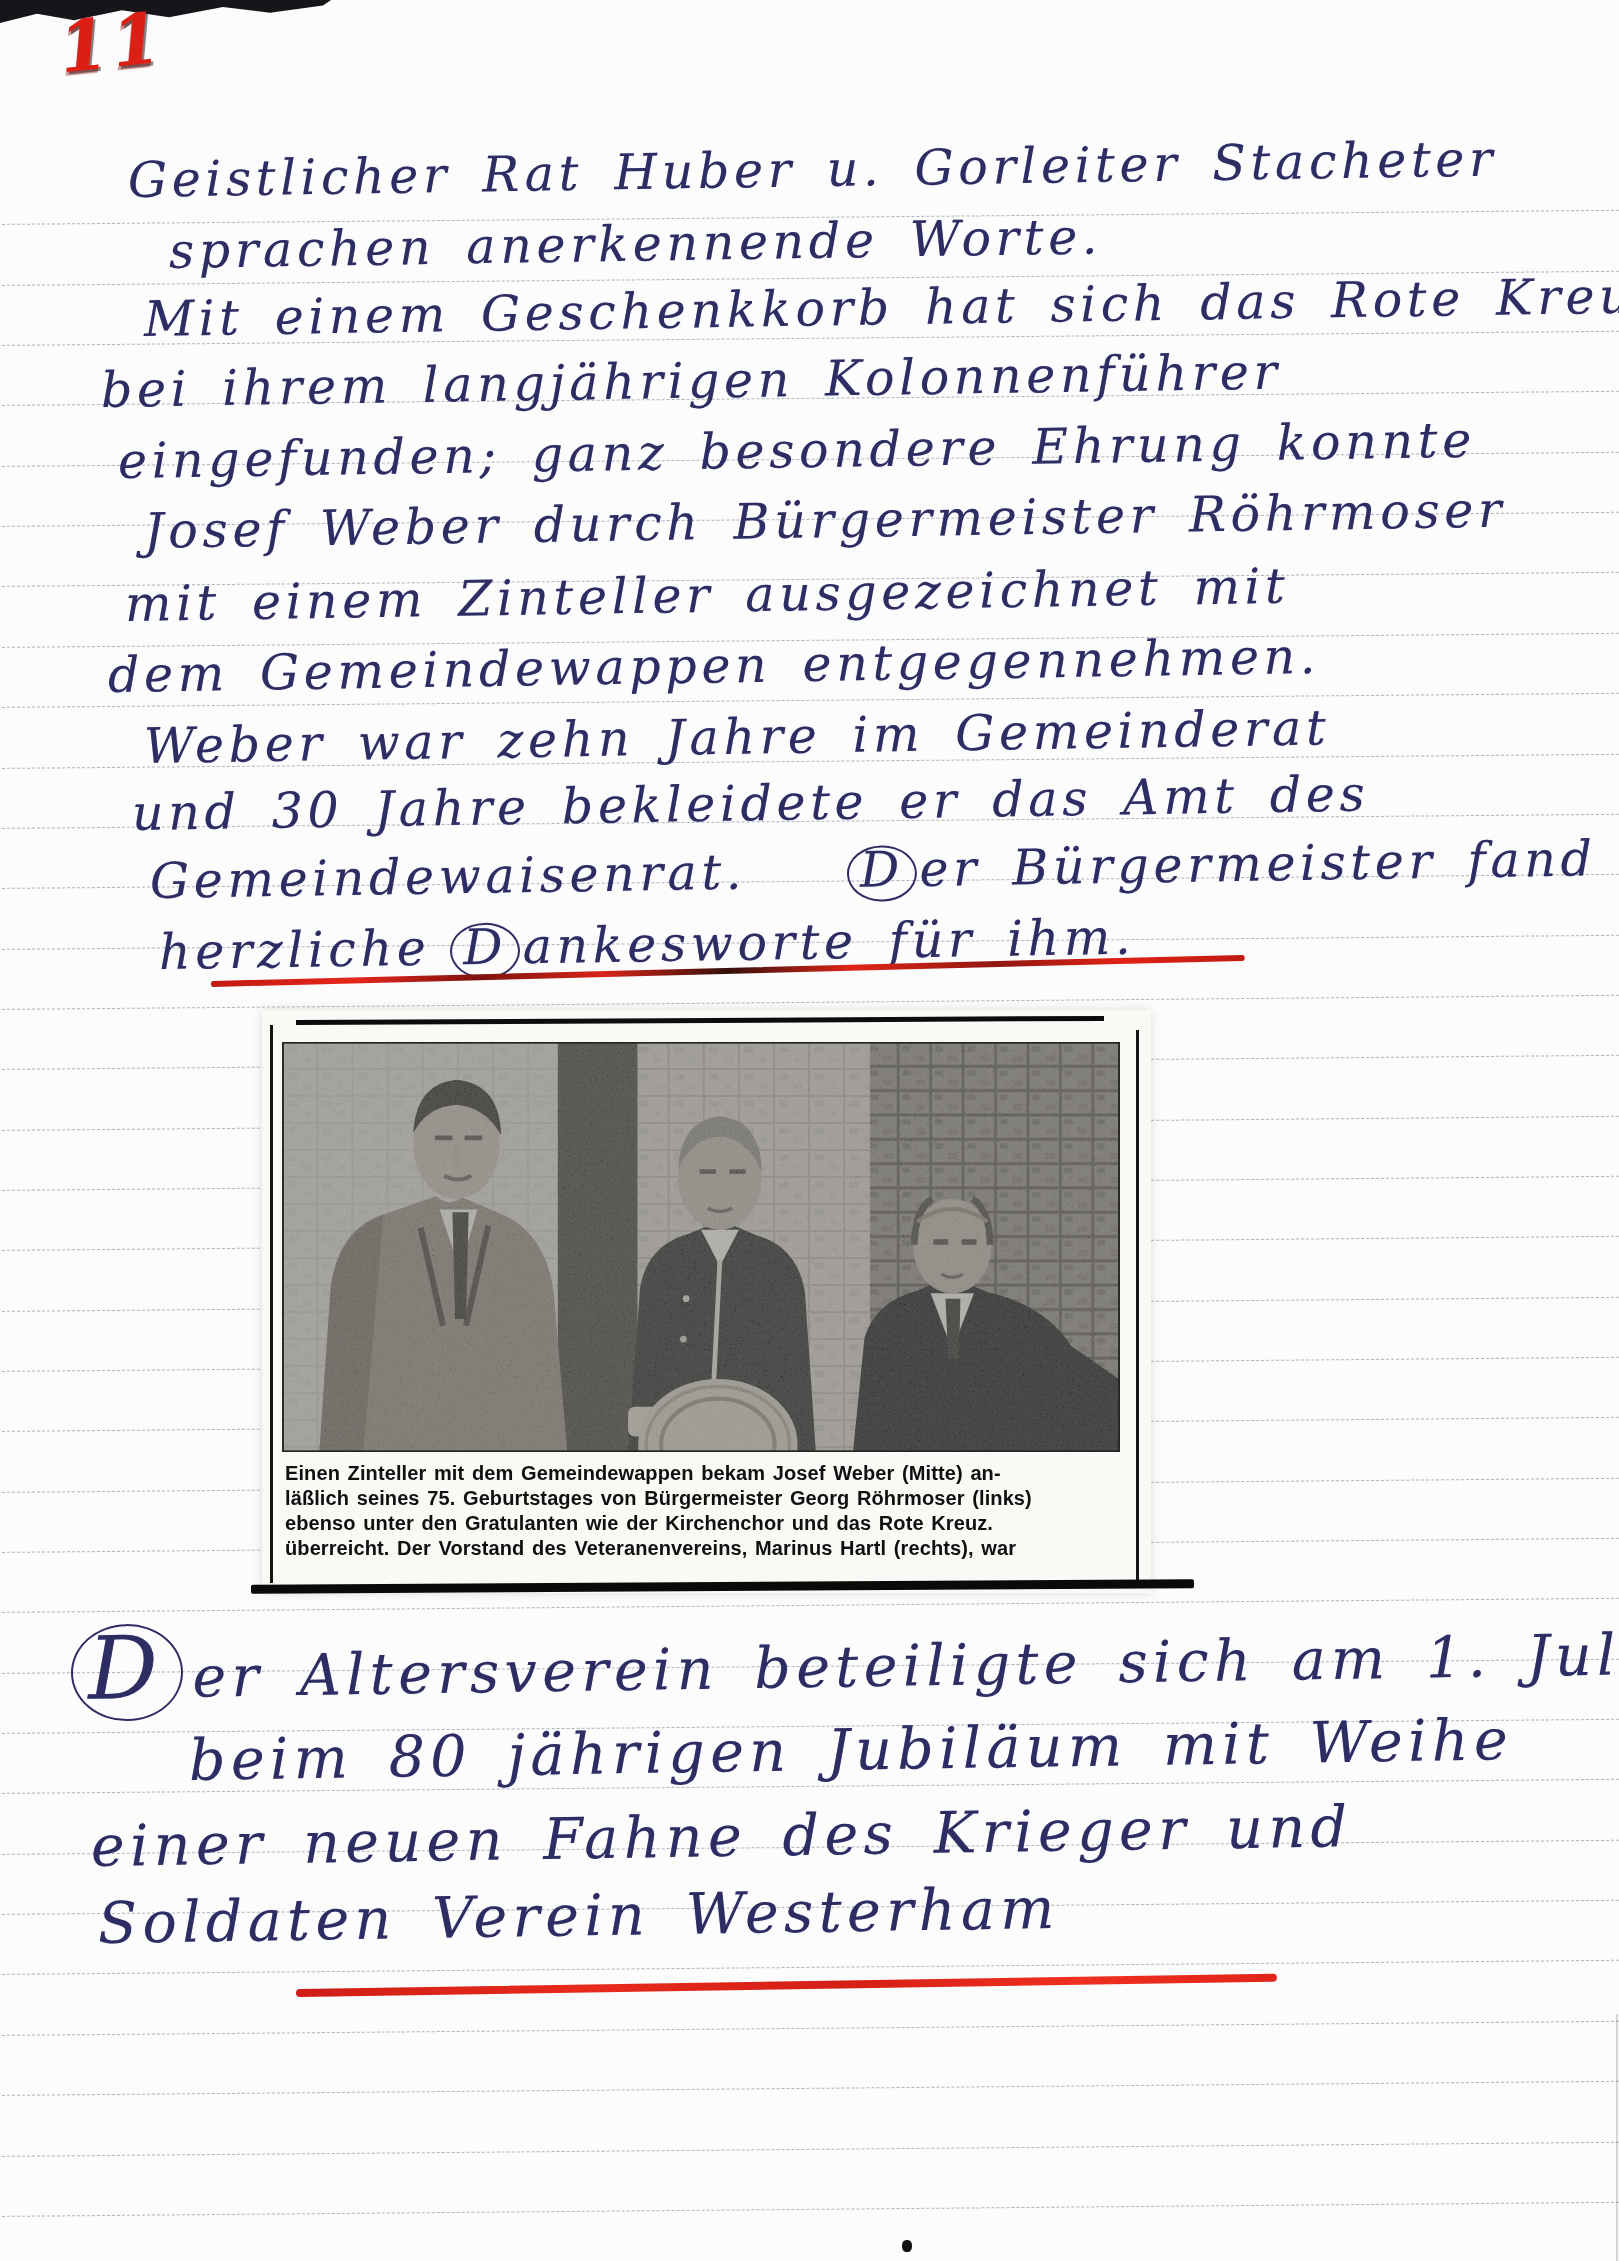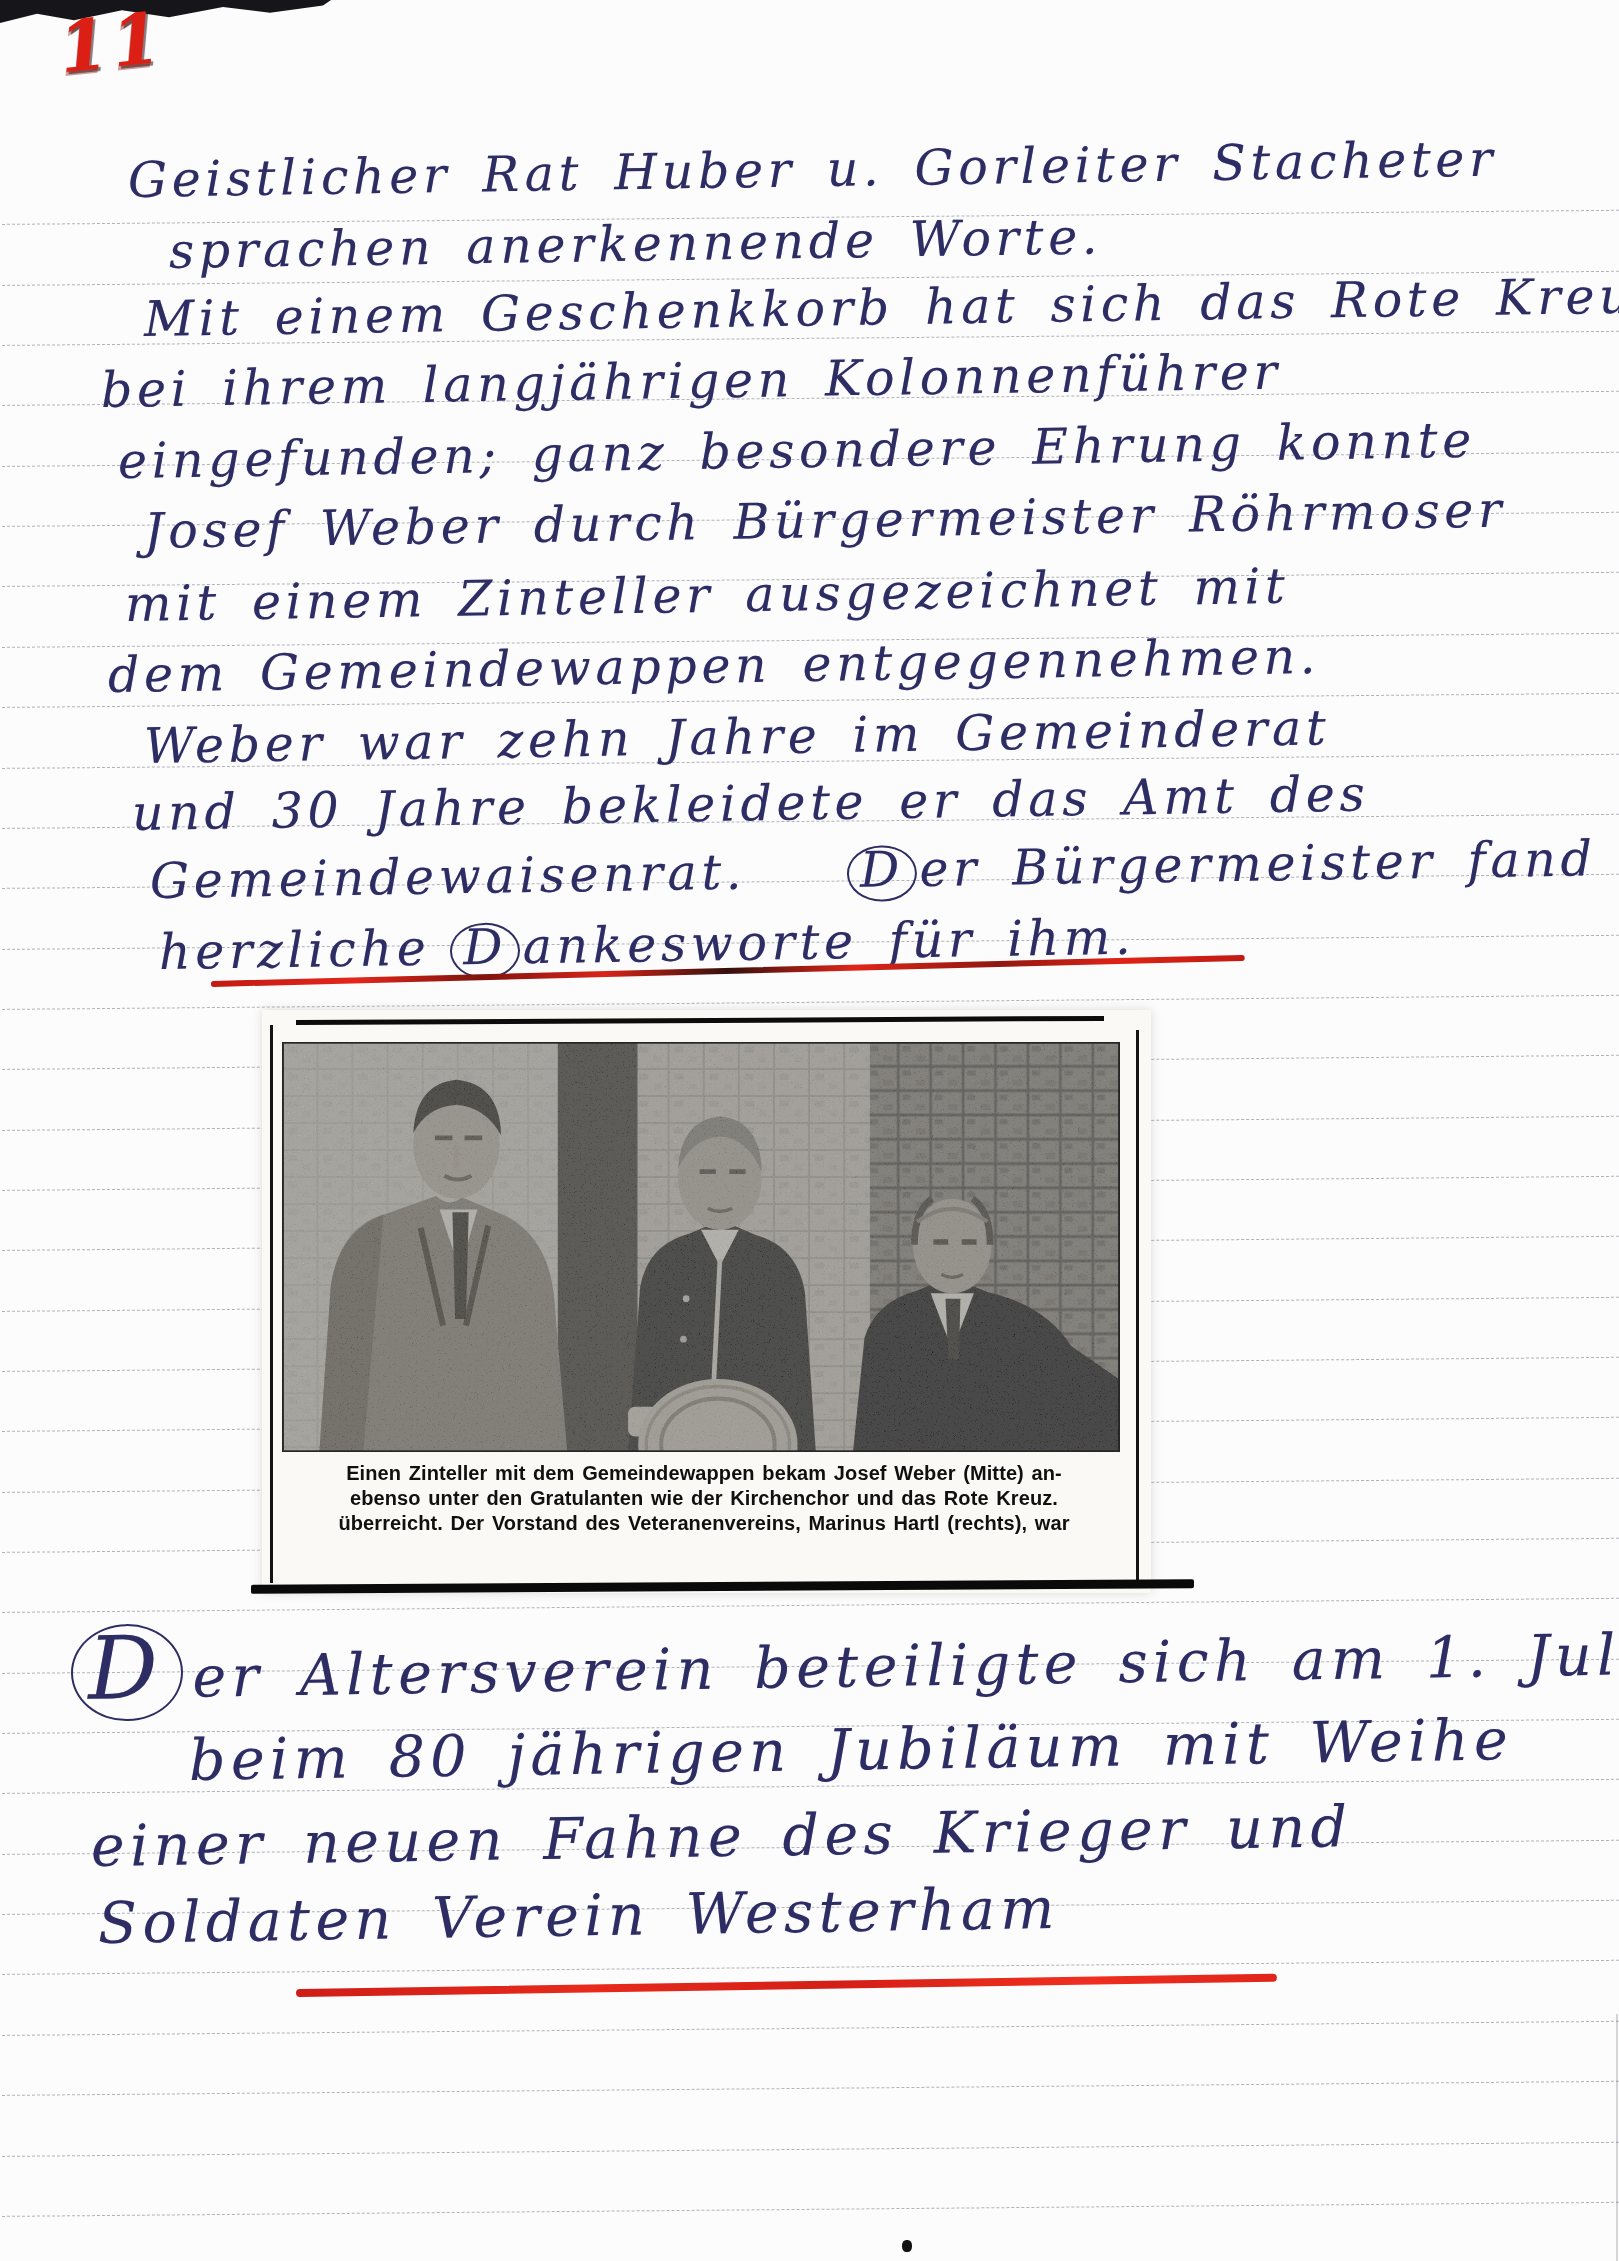--- a/index.html
+++ b/index.html
@@ -61,21 +61,21 @@
     position:absolute;left:262px;top:1010px;width:889px;height:583px;
     background:#faf9f5;box-shadow:0 0 9.5px rgba(120,120,110,.25);
   }
   .clip-rule-top{position:absolute;left:34px;top:8px;width:808px;height:4.7px;background:#0c0c0c;transform:rotate(-0.3deg);}
   .clip-rule-left{position:absolute;left:8px;top:15px;width:2.7px;height:558px;background:#141414;}
   .clip-rule-right{position:absolute;left:874px;top:20px;width:2.7px;height:556px;background:#141414;}
   .clip-photo{position:absolute;left:20px;top:32px;width:838px;height:410px;}
   .clip-caption{
     position:absolute;left:23px;top:451px;width:838px;
     font-family:"Liberation Sans",sans-serif;font-weight:bold;
-    font-size:20px;line-height:25px;color:#101010;letter-spacing:0.1px;word-spacing:2px;text-align:center;
+    font-size:20px;line-height:25px;color:#101010;letter-spacing:0.1px;word-spacing:2px;
   }
   .clip-bar-bottom{
     position:absolute;left:-10.8px;top:572px;width:943px;height:8.8px;background:#0a0a0a;
     transform:rotate(-0.35deg);border-radius:2px;
   }
 </style>
 </head>
 <body>
 
 <div class="page">
@@ -213,20 +213,21 @@
         <path d="M976 344 q16 9 32 0" stroke="#655f55" stroke-width="5" fill="none"></path>
       </g>
 
       <rect width="1240" height="607" filter="url(#grainb)" opacity="0.32"></rect>
       <rect width="1240" height="607" filter="url(#grainw)" opacity="0.22"></rect>
       <rect width="1240" height="607" fill="none" stroke="#262626" stroke-width="5"></rect>
     </svg>
 
     <div class="clip-caption">
       <div>Einen Zinteller mit dem Gemeindewappen bekam Josef Weber (Mitte) an-</div>
+      <div>läßlich seines 75. Geburtstages von Bürgermeister Georg Röhrmoser (links)</div>
       <div>ebenso unter den Gratulanten wie der Kirchenchor und das Rote Kreuz.</div>
       <div>überreicht. Der Vorstand des Veteranenvereins, Marinus Hartl (rechts), war</div>
     </div>
 
     <div class="clip-bar-bottom"></div>
   </div>
 
   <div class="hw p2" style="left:71px;top:1625px"><span class="circled big">D</span><span>er Altersverein beteiligte sich am 1. Juli</span></div>
   <div class="hw p2" style="left:189px;top:1727px">beim 80 jährigen Jubiläum mit Weihe</div>
   <div class="hw p2" style="left:91px;top:1813px">einer neuen Fahne des Krieger und</div>

